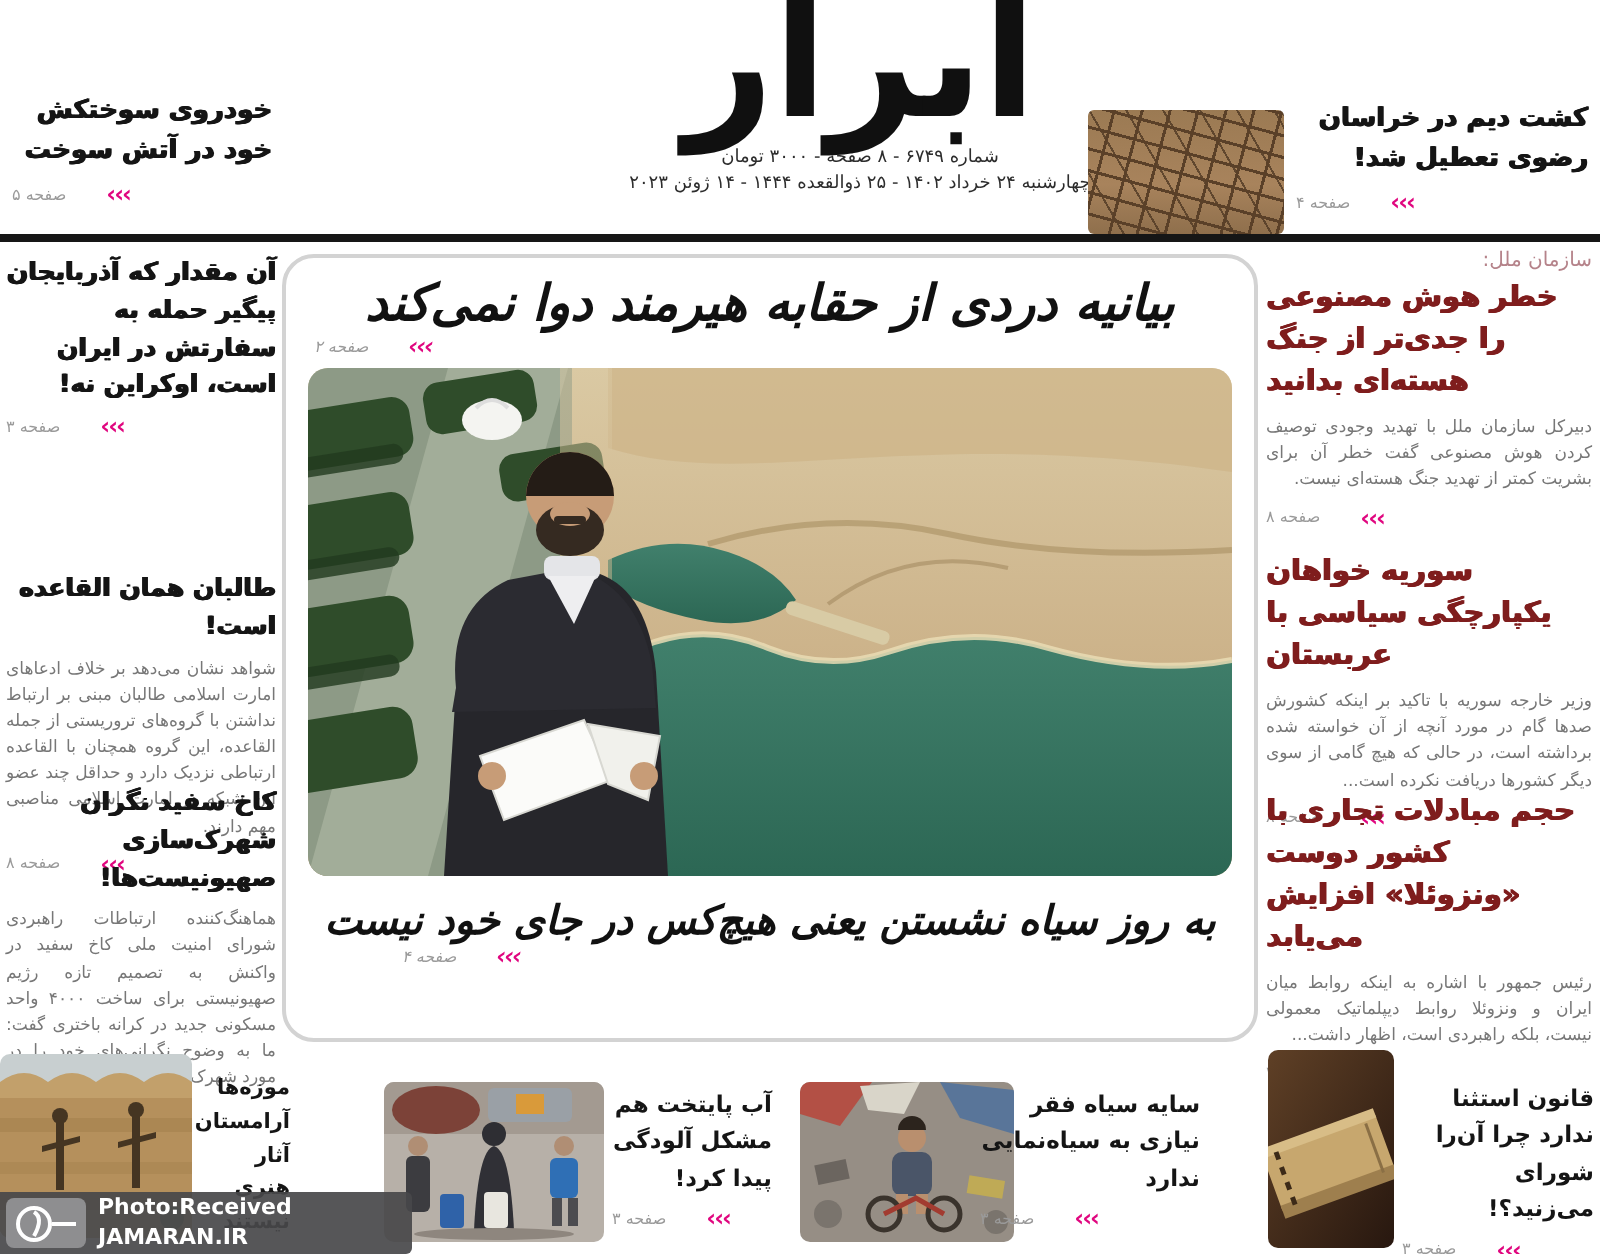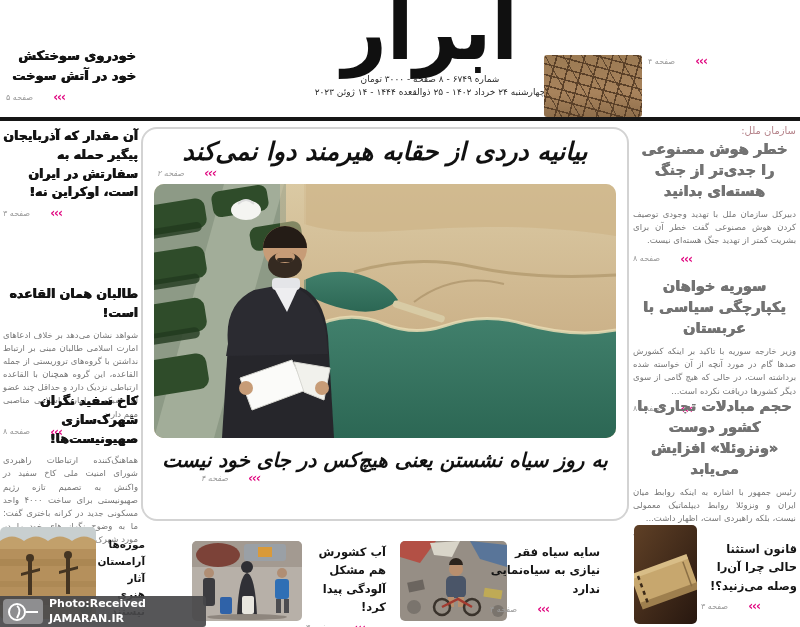--- a/index.html
+++ b/index.html
@@ -27,21 +27,21 @@
       linear-gradient(180deg,#9b7a53,#a8835c 60%,#8f6f4c);}
   .rule{left:0;top:117px;width:800px;height:4px;background:#161616;}
   
   .pm{direction:ltr;display:flex;align-items:center;gap:20px;margin-top:5px;}
   .pm-t{font-size:8px;color:#9a9a9a;}
   .pm-c{font-size:12px;font-weight:bold;color:#e0067f;letter-spacing:-1px;line-height:1;}
   
   .lcol{left:3px;width:135px;}
   .rcol{left:633px;width:163px;}
   .lcol-h{font-size:12.5px;font-weight:bold;color:#151515;line-height:1.5;text-align:right;}
-  .rcol-h{font-size:14.5px;font-weight:bold;color:#737373;line-height:1.45;text-align:center;}
+  .rcol-h{font-size:14.5px;font-weight:bold;color:#7f1d1d;line-height:1.45;text-align:left;}
   .kicker{font-size:10px;color:#b5838a;margin-bottom:3px;text-align:right;}
   .art-b{font-size:8.5px;color:#777;line-height:1.55;text-align:justify;margin-top:6px;}
   
   .card{left:141px;top:127px;width:488px;height:394px;border:2px solid #d3d3d3;
     border-radius:16px;box-sizing:border-box;background:#fff;font-style:italic;}
   .card-headline{margin:8px 8px 0;font-size:25px;font-weight:bold;color:#111;
     text-align:center;white-space:nowrap;letter-spacing:-0.3px;}
   .card-marker{margin:1px 0 0 14px;}
   .photo{margin:5px 11px 0;height:254px;border-radius:10px;overflow:hidden;}
   .photo svg{display:block;width:100%;height:100%;}
@@ -74,20 +74,21 @@
   </div>
 
   <div class="abs masthead">
     <div class="mast-title">ابرار</div>
     <div class="mast-issue">شماره ۶۷۴۹ - ۸ صفحه - ۳۰۰۰ تومان</div>
     <div class="mast-date">چهارشنبه ۲۴ خرداد ۱۴۰۲ - ۲۵ ذوالقعده ۱۴۴۴ - ۱۴ ژوئن ۲۰۲۳</div>
   </div>
 
   <div class="abs tr-img"></div>
   <div class="abs tr-story">
+    <div class="top-h thick">کشت دیم در خراسان رضوی تعطیل شد!</div>
     <div class="pm">
       <span class="pm-t">صفحه ۴</span>
       <span class="pm-c">‹‹‹</span>
     </div>
   </div>
 
   <div class="abs rule"></div>
 
   <div class="abs lcol" style="top:127px">
     <div class="lcol-h thick">آن مقدار که آذربایجان پیگیر حمله به سفارتش در ایران است، اوکراین نه!</div>
@@ -256,21 +257,21 @@
       <circle cx="90" cy="32" r="5" fill="#b08e74"></circle>
         <rect x="83" y="38" width="14" height="20" rx="3" fill="#2f6fb5"></rect>
       <rect x="84" y="58" width="5" height="14" fill="#4c4c50"></rect>
         <rect x="92" y="58" width="5" height="14" fill="#4c4c50"></rect>
       <rect x="28" y="56" width="12" height="17" rx="2" fill="#2f62a8"></rect>
       <rect x="50" y="55" width="12" height="18" rx="2" fill="#e8e6df"></rect>
       <ellipse cx="55" cy="76" rx="40" ry="3" fill="#8e867e"></ellipse>
     </svg>
   </div>
   <div class="abs" style="left:306px;top:543px;width:80px">
-    <div class="bot-h">آب کشورش هم مشکل آلودگی پیدا کرد!</div>
+    <div class="bot-h">آب پایتخت هم مشکل آلودگی پیدا کرد!</div>
     <div class="pm">
       <span class="pm-t">صفحه ۳</span>
       <span class="pm-c">‹‹‹</span>
     </div>
   </div>
 
   <div class="abs bimg" style="left:400px;top:541px;width:107px;height:80px">
     <svg viewBox="0 0 107 80" preserveAspectRatio="none" aria-hidden="true">
       <rect width="107" height="80" fill="#968e85"></rect>
       <path d="M0,0 L36,0 L20,22 L0,16 Z" fill="#b8453a" opacity=".85"></path>
@@ -310,21 +311,21 @@
       <g transform="rotate(-20 31 55)">
         <rect x="0" y="40" width="60" height="32" rx="2" fill="#c7a76e"></rect>
         <rect x="0" y="68" width="60" height="7" fill="#9e7f4e"></rect>
         <rect x="0" y="38" width="60" height="5" fill="#d8bd87"></rect>
         <line x1="7" y1="42" x2="7" y2="72" stroke="#3c2a18" stroke-width="2.5" stroke-dasharray="4,4"></line>
         <line x1="54" y1="44" x2="54" y2="70" stroke="#8a6f45" stroke-width="1.5"></line>
       </g>
     </svg>
   </div>
   <div class="abs" style="left:701px;top:540px;width:96px">
-    <div class="bot-h">قانون استثنا حالی چرا آن‌را وصله می‌زنید؟!</div>
+    <div class="bot-h">قانون استثنا ندارد چرا آن‌را شورای می‌زنید؟!</div>
     <div class="pm">
       <span class="pm-t">صفحه ۳</span>
       <span class="pm-c">‹‹‹</span>
     </div>
   </div>
 
   <div class="abs watermark">
     <div class="wm-logo">
       <svg viewBox="0 0 34 22" width="34" height="22" aria-hidden="true">
         <circle cx="11" cy="11" r="8" fill="none" stroke="#ffffff" stroke-width="2"></circle>

